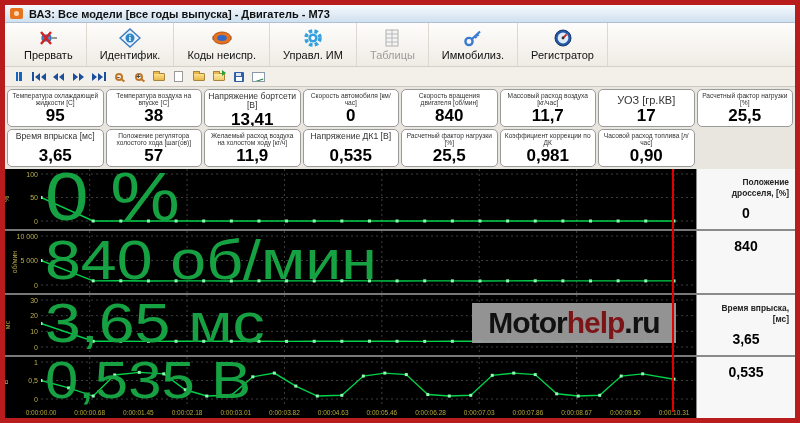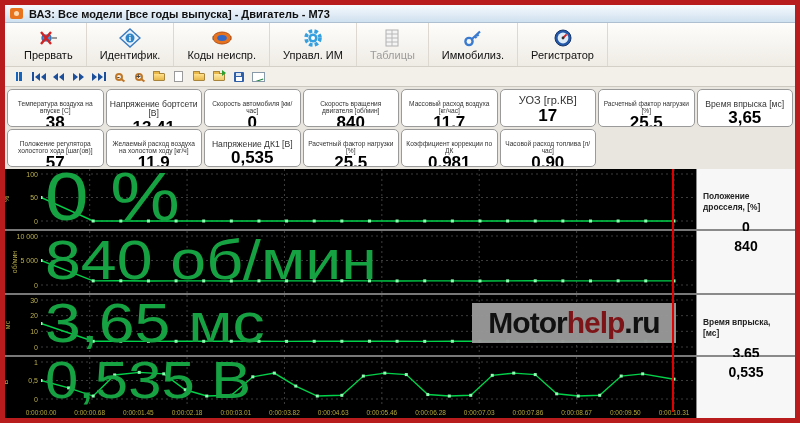--- a/index.html
+++ b/index.html
@@ -35,21 +35,21 @@
   .flop{width:10px;height:10px;background:#2f5fa8;border-radius:1px;position:relative;}
   .flop::before{content:"";position:absolute;top:1px;left:2.5px;width:5px;height:3px;background:#dce6f2;}
   .flop::after{content:"";position:absolute;bottom:1px;left:2px;width:6px;height:3.5px;background:#fff;}
   .chrt{width:13px;height:10px;background:#fff;border:1px solid #8899aa;position:relative;overflow:hidden;}
   .chrt::after{content:"";position:absolute;left:1px;top:4px;width:9px;height:3px;border-bottom:1.5px solid #1b7f3c;transform:rotate(-18deg);}
   
   .params{flex:0 0 auto;height:82px;background:#e9e6df;display:grid;grid-template-columns:repeat(8,1fr);
           grid-template-rows:38px 38px;gap:2px;padding:2px 2px;}
   .pbox{background:#fff;border:1px solid #9a9a9a;border-radius:5px;display:flex;flex-direction:column;
         align-items:center;justify-content:space-between;padding:2px 2px 1px;overflow:hidden;}
-  .plbl{font-size:6.6px;line-height:1.08;color:#333;text-align:center;margin-top:8px;}
+  .plbl{font-size:6.6px;line-height:1.08;color:#333;text-align:center;}
   .plbl.lbl-md{font-size:8.6px;}
   .plbl.lbl-lg{font-size:11px;margin-top:3px;}
   .pval{font-size:17px;font-weight:bold;color:#000;line-height:1;margin-bottom:1px;}
   
   .main{flex:0 0 auto;height:249px;display:flex;position:relative;background:#000;}
   .graphs{position:relative;width:691px;background:#000;flex:0 0 auto;}
   .gpanel{position:relative;border-bottom:2px solid #787878;overflow:hidden;}
   .gpanel.last{border-bottom:none;}
   .gutter{position:absolute;left:0;top:0;bottom:0;width:36px;}
   .unit{position:absolute;left:-2px;top:50%;transform:translateY(-50%) rotate(-90deg);color:#b9ae4c;font-size:7px;}
@@ -67,21 +67,21 @@
   .watermark{position:absolute;left:467px;top:134px;width:204px;height:40px;background:rgba(153,153,153,.96);
              display:flex;align-items:center;justify-content:center;z-index:4;font-weight:bold;font-size:30px;
              letter-spacing:-1px;color:#111;}
   .watermark .red{color:#7d1418;text-align:right;}
   
   .side{flex:1;background:#c9c9c9;display:flex;flex-direction:column;}
   .sbox{background:#f7f7f7;border-bottom:2px solid #8a8a8a;border-left:1px solid #8a8a8a;
         display:flex;flex-direction:column;align-items:center;}
   .sbox:last-child{border-bottom:none;}
   .s0{height:62px}.s1{height:64px}.s2{height:62px}.s3{height:61px}
-  .slbl{font-size:8.4px;font-weight:bold;color:#222;text-align:left;padding:22px 6px 0;line-height:1.25;}
+  .slbl{font-size:8.4px;font-weight:bold;color:#222;text-align:right;padding:8px 6px 0;line-height:1.25;}
   .sval{font-size:14px;font-weight:bold;color:#000;margin-top:7px;}
   
   .bottomstrip{flex:1;background:#d6d2c9;border-top:1px solid #a8a49b;}
 </style>
 </head>
 <body>
 
 <div class="app">
 
   <div class="titlebar">
@@ -203,20 +203,24 @@
       </span>
     <span class="mi">
         <i class="flop"></i>
       </span>
     <span class="mi">
         <i class="chrt"></i>
       </span>
   </div>
 
   <div class="params">
+    <div class="pbox">
+        <div class="plbl">Температура охлаждающей жидкости [C]</div>
+        <div class="pval">95</div>
+      </div>
     <div class="pbox">
         <div class="plbl">Температура воздуха на впуске [C]</div>
         <div class="pval">38</div>
       </div>
     <div class="pbox">
         <div class="plbl lbl-md">Напряжение бортсети [В]</div>
         <div class="pval">13,41</div>
       </div>
     <div class="pbox">
         <div class="plbl">Скорость автомобиля [км/час]</div>

